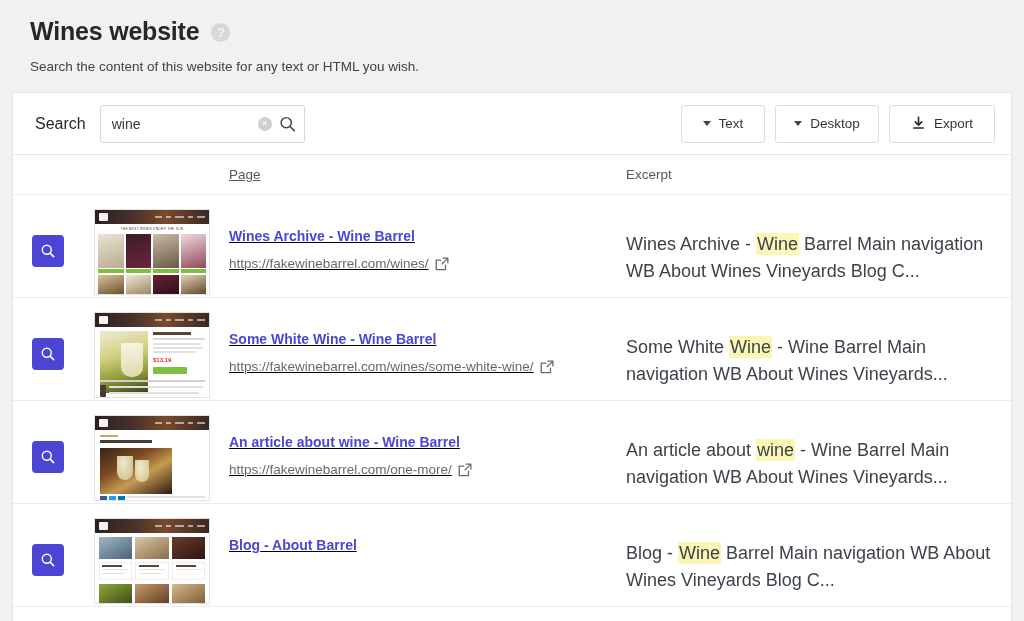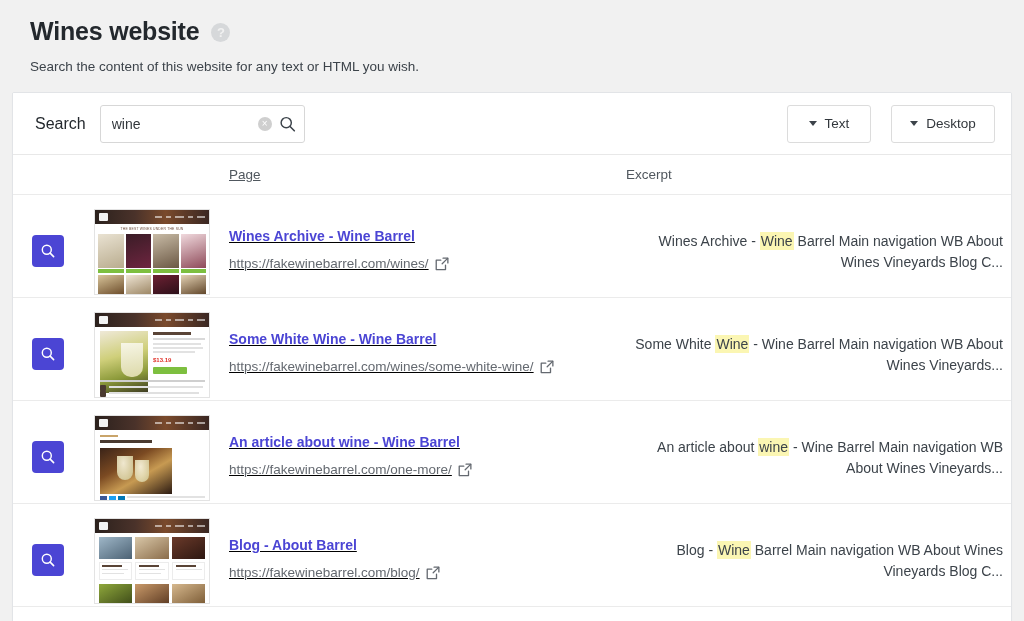--- a/index.html
+++ b/index.html
@@ -66,21 +66,21 @@
     width: 14px; height: 14px; border-radius: 50%;
     background: #cfcfcf; color: #fff;
     font-size: 10px; line-height: 14px; text-align: center;
     cursor: pointer; user-select: none;
   }
   #search-submit-icon {
     position: absolute; right: 9px; top: 50%; transform: translateY(-50%);
     cursor: pointer; display: flex;
   }
   #toolbar-actions {
-    margin-left: auto; display: flex; gap: 20px; justify-content: center;
+    margin-left: auto; display: flex; gap: 10px; justify-content: center;
   }
   .tb-btn {
     height: 38px; min-width: 84px;
     background: #fff; border: 1px solid #dcdcdc; border-radius: 3px;
     display: flex; align-items: center; justify-content: center; gap: 8px;
     font-size: 13.5px; color: #32373c; cursor: pointer;
     padding: 0 16px; font-family: "Liberation Sans", sans-serif;
   }
   .caret {
     width: 0; height: 0; border-left: 4.5px solid transparent;
@@ -150,21 +150,21 @@
   .page-url-row {
     margin-top: 10px; display: flex; align-items: center; gap: 6px;
   }
   .page-url {
     font-size: 13.5px; color: #646970; line-height: 1.3;
   }
   .ext-link-icon { cursor: pointer; display: flex; flex: 0 0 auto; }
 
   .row-excerpt {
     padding-left: 8px; padding-right: 8px; padding-top: 22px;
-    font-size: 14px; color: #3c434a; line-height: 1.52; text-align: right;
+    font-size: 18px; color: #3c434a; line-height: 1.52;
   }
   .hl { background: #fbf6b3; padding: 1px 1px; }
 
   
   .result-row.partial { height: 60px; border-bottom: none; }
 </style>
 </head>
 <body>
 
 <div id="page-header">
@@ -192,20 +192,30 @@
     </div>
 
     <div id="toolbar-actions">
       <div class="tb-btn" id="btn-text">
         <span class="caret"></span>
         <span>Text</span>
       </div>
       <div class="tb-btn" id="btn-desktop">
         <span class="caret"></span>
         <span>Desktop</span>
+      </div>
+      <div class="tb-btn" id="btn-export">
+        <span style="display:flex">
+          <svg width="15" height="15" viewBox="0 0 16 16" fill="none">
+            <path d="M8 1.5 V9.2" stroke="#23282d" stroke-width="1.7" stroke-linecap="round"></path>
+            <path d="M4.6 6.3 L8 9.7 L11.4 6.3" stroke="#23282d" stroke-width="1.7" stroke-linecap="round" stroke-linejoin="round"></path>
+            <path d="M3 12.8 H13" stroke="#23282d" stroke-width="1.7" stroke-linecap="round"></path>
+          </svg>
+        </span>
+        <span>Export</span>
       </div>
     </div>
   </div>
 
   <div id="results-table">
     <div id="table-head">
       <div class="th col-action"></div>
       <div class="th col-thumb"></div>
       <div class="th col-page">Page</div>
       <div class="th col-excerpt">Excerpt</div>
@@ -426,30 +436,20 @@
                   <i style="width:5px"></i>
                   <i style="width:9px"></i>
                   <i style="width:5px"></i>
                   <i style="width:8px"></i>
                 </div>
         </div>
       </div>
     </div>
     <div class="col-page row-page">
       <a class="page-title-link">Blog - About Barrel</a>
-      <div class="page-url-row">
-        <span class="page-url">https://fakewinebarrel.com/blog/</span>
-        <span class="ext-link-icon">
-                <svg width="14" height="14" viewBox="0 0 16 16" fill="none">
-    <path d="M9.2 1.3 H14.7 V6.8" stroke="#646970" stroke-width="1.5" stroke-linecap="round" stroke-linejoin="round"></path>
-    <path d="M14.4 1.6 L8.2 7.8" stroke="#646970" stroke-width="1.5" stroke-linecap="round"></path>
-    <path d="M12 9.3 V14.4 H1.4 V3.6 H6.6" stroke="#646970" stroke-width="1.5" stroke-linecap="round" stroke-linejoin="round"></path>
-  </svg>
-              </span>
-      </div>
     </div>
     <div class="col-excerpt row-excerpt">
       <span>Blog - </span><span class="hl">Wine</span><span> Barrel Main navigation WB About Wines Vineyards Blog C...</span>
     </div>
         </div>
         <div class="result-row partial">
 
   <div class="col-page"></div>
   <div class="col-excerpt"></div>
         </div>

